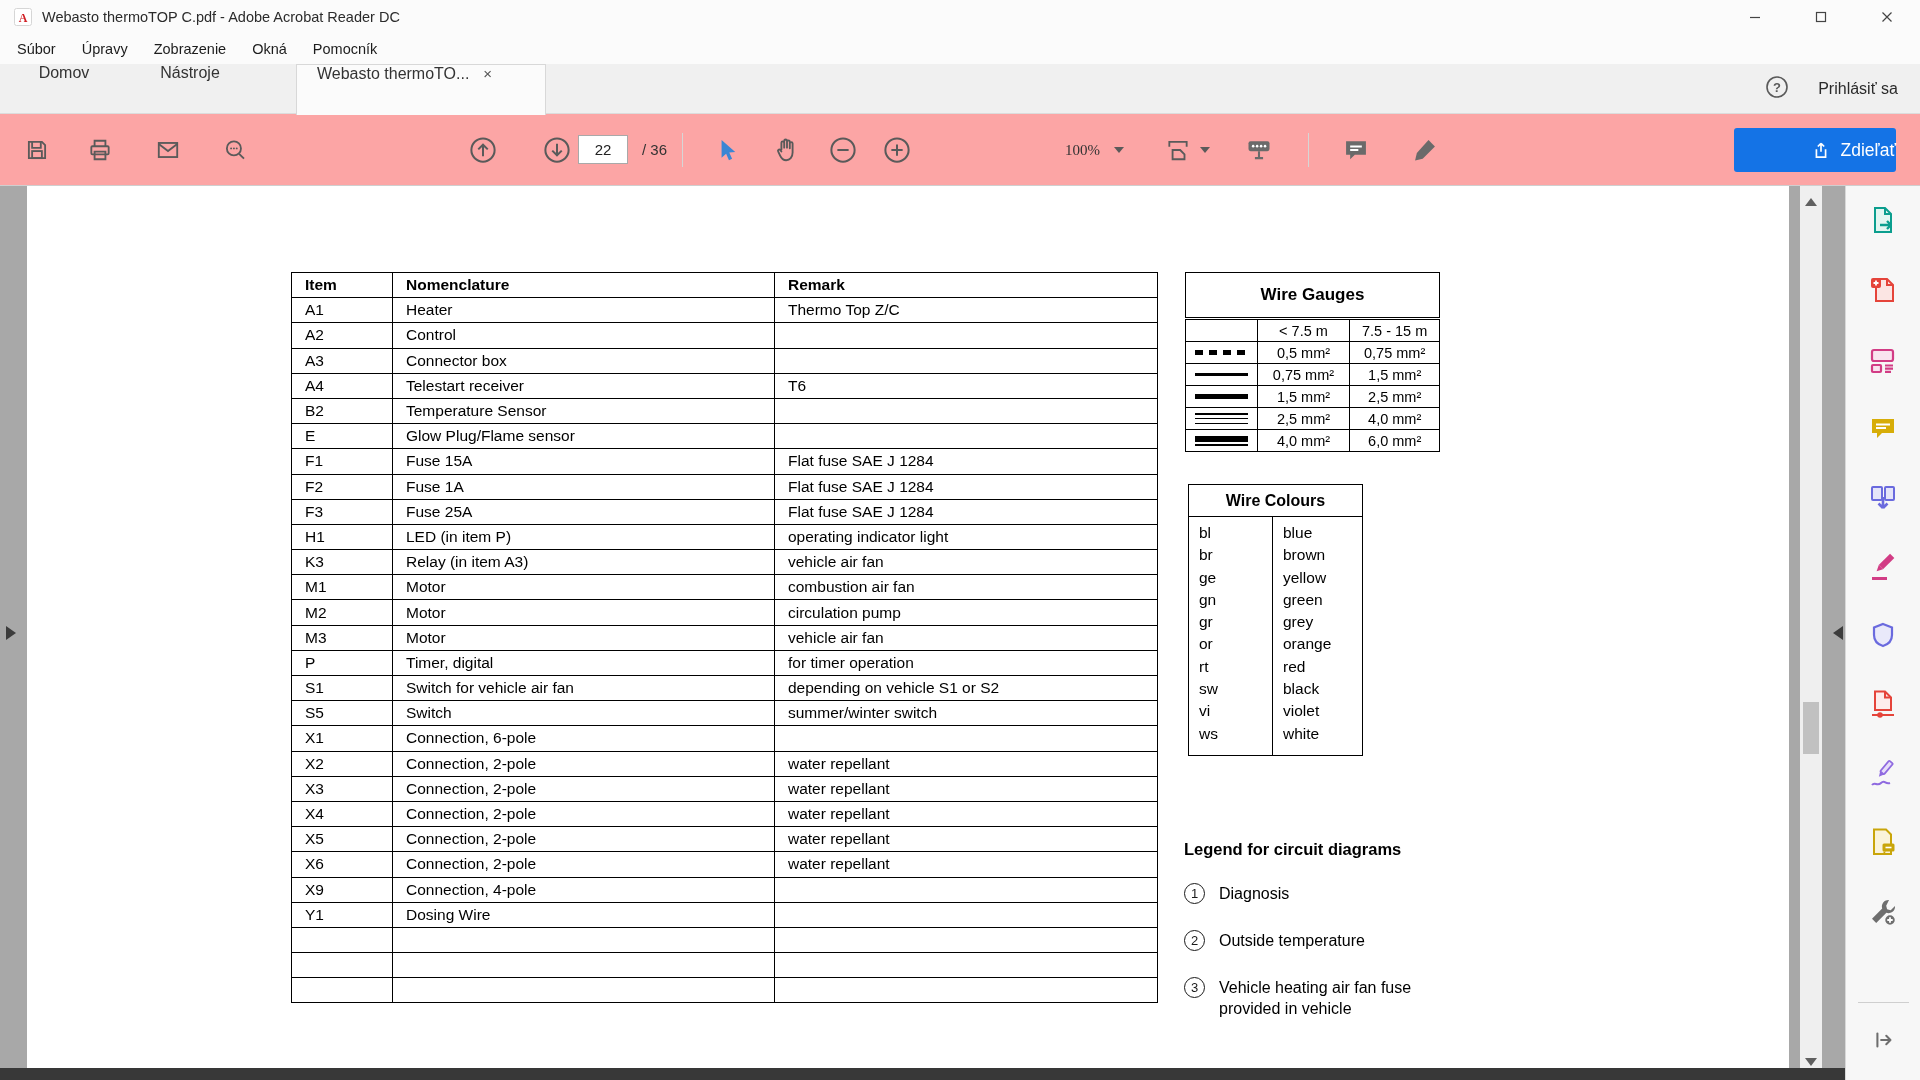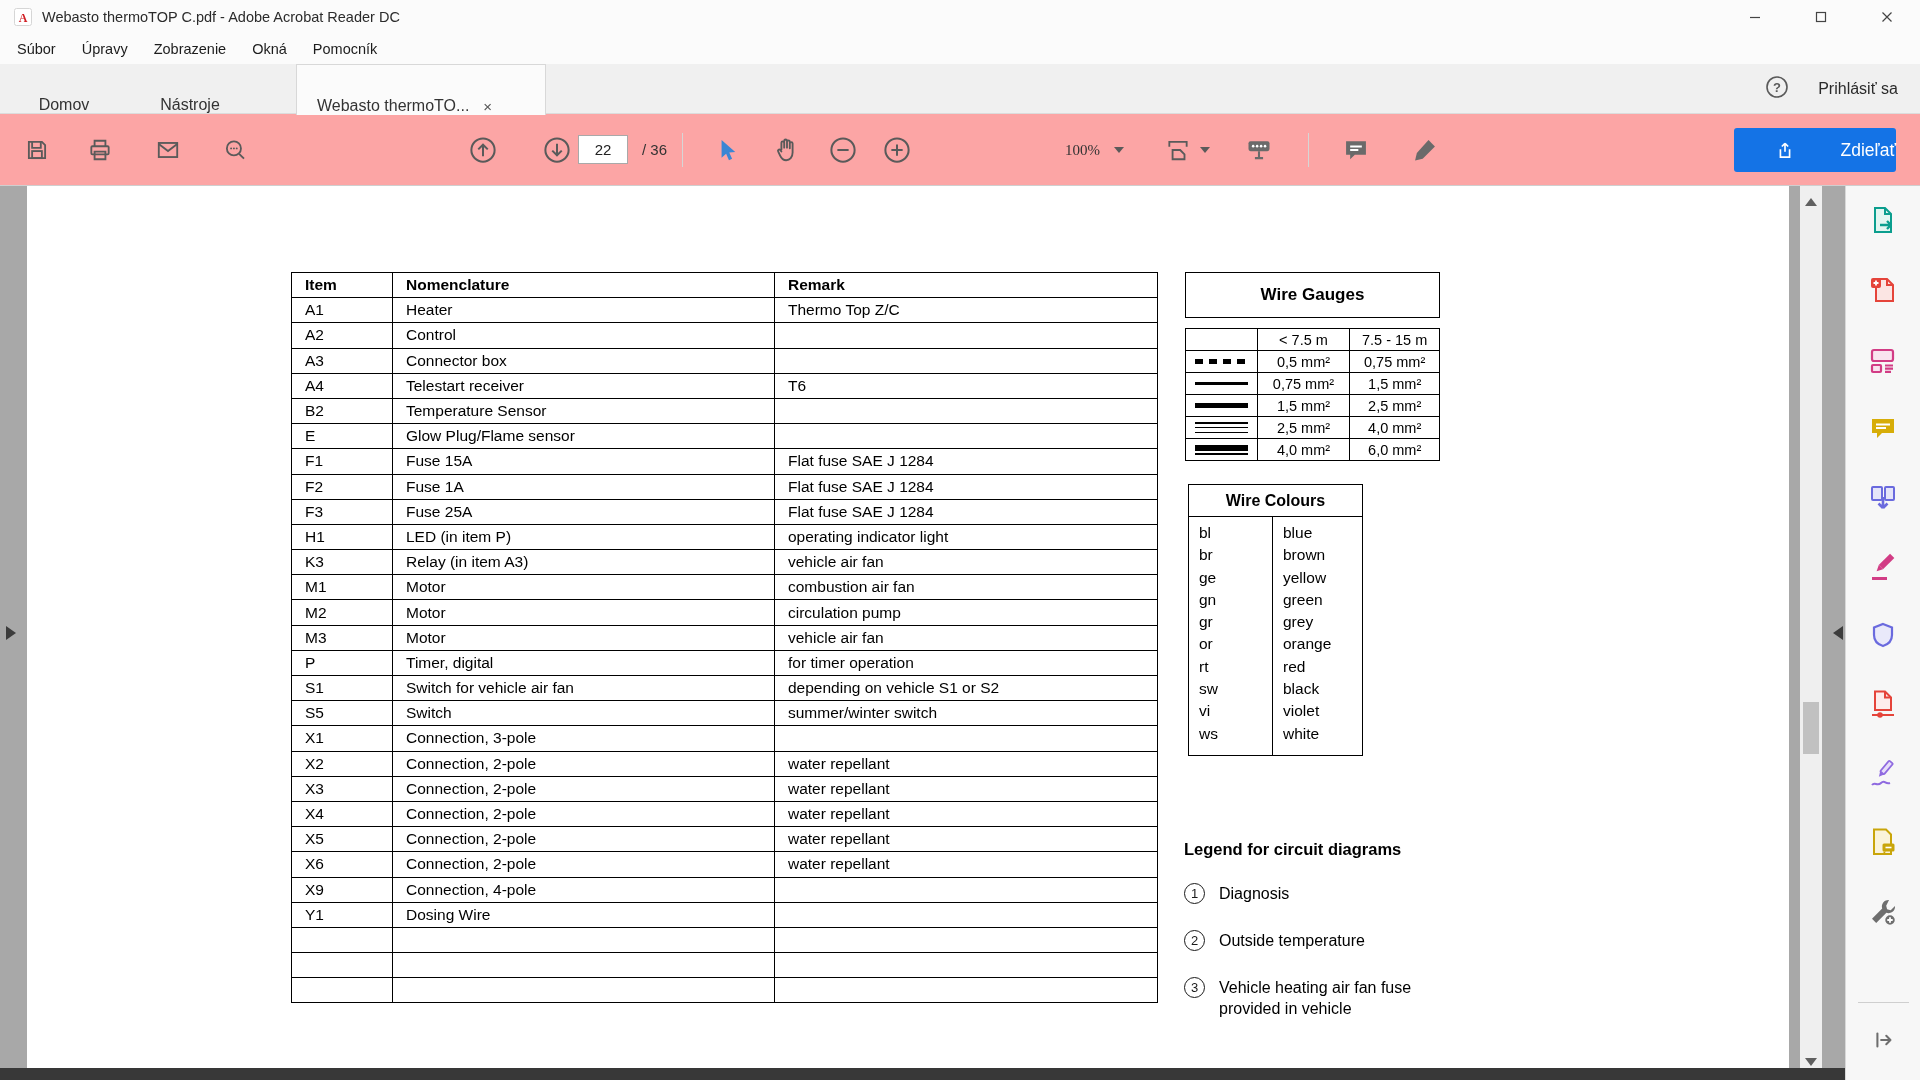--- a/index.html
+++ b/index.html
@@ -13,54 +13,54 @@
   .titlebar .title-text { position:absolute; left:42px; top:0; line-height:34px; font-size:14.5px; color:#2b2b2b; white-space:nowrap; }
   .win-controls { position:absolute; right:0; top:0; height:34px; display:flex; }
   .win-btn { width:66px; height:34px; display:flex; align-items:center; justify-content:center; cursor:default; }
 
   
   .menubar { position:absolute; left:0; top:34px; width:1920px; height:30px; background:#fbfbfb; padding-left:4px; }
   .menu-item { display:inline-block; padding:0 13px; line-height:30px; font-size:14.5px; color:#1c1c1c; }
 
   
   .tabbar { position:absolute; left:0; top:64px; width:1920px; height:50px; background:#f0f0f0; border-bottom:1px solid #dcdcdc; }
-  .tab { position:absolute; top:0; height:50px; display:flex; align-items:flex-end; justify-content:center; font-size:16px; color:#333; }
+  .tab { position:absolute; top:0; height:50px; display:flex; align-items:flex-start; justify-content:center; font-size:16px; color:#333; }
   .tab.home { left:0; width:128px; }
   .tab.tools { left:128px; width:124px; }
   .tab.doc { left:296px; width:250px; height:51px; background:#fbfbfb; border:1px solid #d8d8d8; border-bottom:none; justify-content:flex-start; padding-left:20px; z-index:2; }
   .tab.doc .close-x { margin-left:14px; font-size:15px; color:#555; }
   .help-signin { position:absolute; right:22px; top:0; height:50px; display:flex; align-items:center; gap:28px; }
   .signin { font-size:16px; color:#2b2b2b; }
 
   
   .toolbar { position:absolute; left:0; top:114px; width:1920px; height:72px; background:#fca5a5; border-bottom:1px solid #cfcfcf; }
   .tbtn { position:absolute; top:16px; width:40px; height:40px; display:flex; align-items:center; justify-content:center; }
   .tbtn svg { display:block; }
   .tsep { position:absolute; top:19px; width:1px; height:34px; background:#d6d6d6; }
   .page-input { position:absolute; left:578px; top:21px; width:50px; height:29px; border:1px solid #a9a9a9; background:#fff; text-align:center; font-size:15px; color:#222; font-family:"Liberation Sans",sans-serif; }
   .page-total { position:absolute; left:642px; top:0; height:72px; line-height:72px; font-size:15px; color:#333; }
   .zoom-group { position:absolute; left:1012px; top:16px; width:118px; height:40px; display:flex; align-items:center; justify-content:flex-end; gap:14px; padding-right:6px;font-family:Liberation Serif, serif; }
   .zoom-text { font-size:15px; color:#333; }
   .fit-group { position:absolute; left:1148px; top:16px; width:78px; height:40px; display:flex; align-items:center; gap:9px; justify-content:center; }
-  .share-btn { position:absolute; left:1734px; top:14px; width:162px; height:44px; background:#1473e6; border-radius:3px; display:flex; align-items:center; justify-content:space-between; gap:10px; color:#fff; font-size:17.5px;padding-left:41px; }
+  .share-btn { position:absolute; left:1734px; top:14px; width:162px; height:44px; background:#1473e6; border-radius:3px; display:flex; align-items:center; justify-content:flex-end; gap:10px; color:#fff; font-size:17.5px;padding-left:41px; }
 
   
   .docarea { position:absolute; left:0; top:186px; width:1920px; height:894px; background:#a8a8a8; }
   .page { position:absolute; left:27px; top:0; width:1762px; height:882px; background:#ffffff; }
   .bottombar { position:absolute; left:0; top:882px; width:1845px; height:12px; background:#383838; }
 
   
   .items-table { position:absolute; left:264px; top:86px; border-collapse:collapse; table-layout:fixed; }
   .items-table th, .items-table td { border:1px solid #000; height:25.2px; padding:0 6px 0 13px; font-size:15.5px; color:#000; text-align:left; vertical-align:middle; overflow:hidden; white-space:nowrap; }
   .items-table th { font-weight:bold; }
   .items-table col.c0 { width:101px; } .items-table col.c1 { width:382px; } .items-table col.c2 { width:383px; }
 
   
   .gauges { position:absolute; left:1158px; top:86px; width:255px; }
-  .gauges-title { width:255px; height:46px; border:1px solid #000; text-align:center; line-height:44px; font-weight:bold; font-size:17px; margin-bottom:10px; }
+  .gauges-title { width:255px; height:46px; border:1px solid #000; text-align:center; line-height:44px; font-weight:bold; font-size:17px; margin-bottom:1px; }
   .gauges-table { border-collapse:collapse; table-layout:fixed; }
   .gauges-table td { border:1px solid #000; height:22px; padding:0 2px; font-size:14.5px; text-align:center; vertical-align:middle; }
   .gauges-table col.g0 { width:72px; } .gauges-table col.g1 { width:93px; } .gauges-table col.g2 { width:90px; }
   .wl { margin:0 7px; }
   .wl-dashed { height:5px; background:repeating-linear-gradient(90deg,#000 0 8px,transparent 8px 14px); }
   .wl-med { height:3.5px; background:#000; }
   .wl-thick { height:5.5px; background:#000; }
   .wl-triple { height:11px; background:linear-gradient(#000 0 1.5px,transparent 1.5px 4.8px,#000 4.8px 6.3px,transparent 6.3px 9.5px,#000 9.5px 11px); }
   .wl-thickthin { height:10px; background:linear-gradient(#000 0 5.5px,transparent 5.5px 8px,#000 8px 10px); }
 
@@ -367,21 +367,21 @@
               <td>Switch for vehicle air fan</td>
               <td>depending on vehicle S1 or S2</td>
             </tr>
             <tr>
               <td>S5</td>
               <td>Switch</td>
               <td>summer/winter switch</td>
             </tr>
             <tr>
               <td>X1</td>
-              <td>Connection, 3-pole</td>
+              <td>Connection, 6-pole</td>
               <td>&nbsp;</td>
             </tr>
             <tr>
               <td>X2</td>
               <td>Connection, 2-pole</td>
               <td>water repellant</td>
             </tr>
             <tr>
               <td>X3</td>
               <td>Connection, 2-pole</td>

